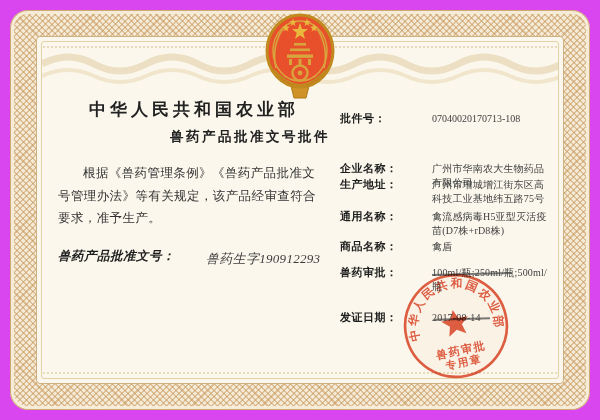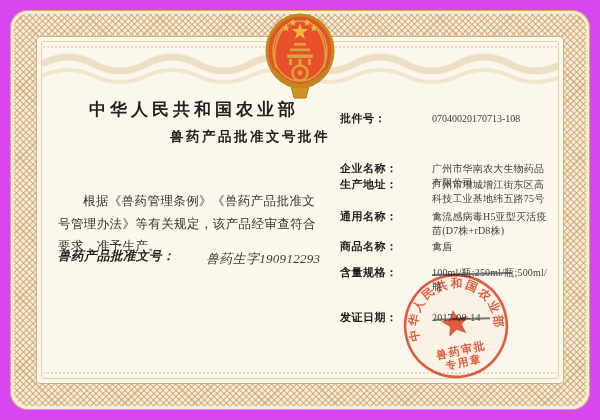--- a/index.html
+++ b/index.html
@@ -20,21 +20,21 @@
   .paper::before{content:"";position:absolute;inset:4px;border:1px solid #e3d2a8;border-radius:3px;}
   .paper::after{content:"";position:absolute;left:6px;right:6px;top:9px;bottom:9px;
     border-top:2px dotted #e8d9b8;border-bottom:2px dotted #e8d9b8;}
 
   .watermark{position:absolute;left:42px;top:42px;z-index:1;}
   .emblem{position:absolute;left:262px;top:10px;width:76px;height:90px;z-index:3;}
 
   .left-col{position:absolute;left:58px;top:98px;width:272px;z-index:2;color:#2b2b2b;}
   .title1{text-align:center;font-weight:bold;font-size:17px;letter-spacing:4px;color:#222;}
   .title2{text-align:right;font-weight:bold;font-size:13.5px;letter-spacing:2.5px;margin-top:7px;color:#222;}
-  .body-par{margin-top:44px;font-size:12.5px;line-height:1.8;text-indent:2em;letter-spacing:.4px;color:#333;width:268px;}
+  .body-par{margin-top:16px;font-size:12.5px;line-height:1.8;text-indent:2em;letter-spacing:.4px;color:#333;width:268px;}
 
   .lrow{position:absolute;left:0;width:272px;height:20px;}
   .lrow.approval{top:150px;font-style:italic;}
   .lrow.validity{top:206px;}
   .llabel{position:absolute;left:0;font-weight:bold;font-size:12.5px;color:#1e1e1e;letter-spacing:.5px;}
   .lvalue{position:absolute;left:148px;top:2px;font-size:13px;color:#3d3d3d;letter-spacing:.3px;}
 
   .right-col{position:absolute;left:340px;top:105px;width:212px;z-index:2;}
   .rrow{position:absolute;left:0;width:212px;}
   .rlabel{display:inline-block;width:88px;text-align:left;vertical-align:top;
@@ -106,21 +106,21 @@
     <div class="rrow" style="top:72px">
       <span class="rlabel">生产地址：</span><span class="rvalue">广州市增城增江街东区高科技工业基地纬五路75号</span>
     </div>
     <div class="rrow" style="top:104px">
       <span class="rlabel">通用名称：</span><span class="rvalue">禽流感病毒H5亚型灭活疫苗(D7株+rD8株)</span>
     </div>
     <div class="rrow" style="top:134px">
       <span class="rlabel">商品名称：</span><span class="rvalue">禽盾</span>
     </div>
     <div class="rrow" style="top:160px">
-      <span class="rlabel">含量规格：</span><span class="rvalue">100ml/瓶;250ml/瓶;500ml/瓶</span>
+      <span class="rlabel">兽药审批：</span><span class="rvalue">100ml/瓶;250ml/瓶;500ml/瓶</span>
       <span class="strike spec"></span>
     </div>
     <div class="rrow" style="top:205px">
       <span class="rlabel">发证日期：</span><span class="rvalue">2017-08-14</span>
       <span class="strike date"></span>
     </div>
   </div>
 
   <svg class="seal" viewBox="0 0 118 118">
     <defs>

